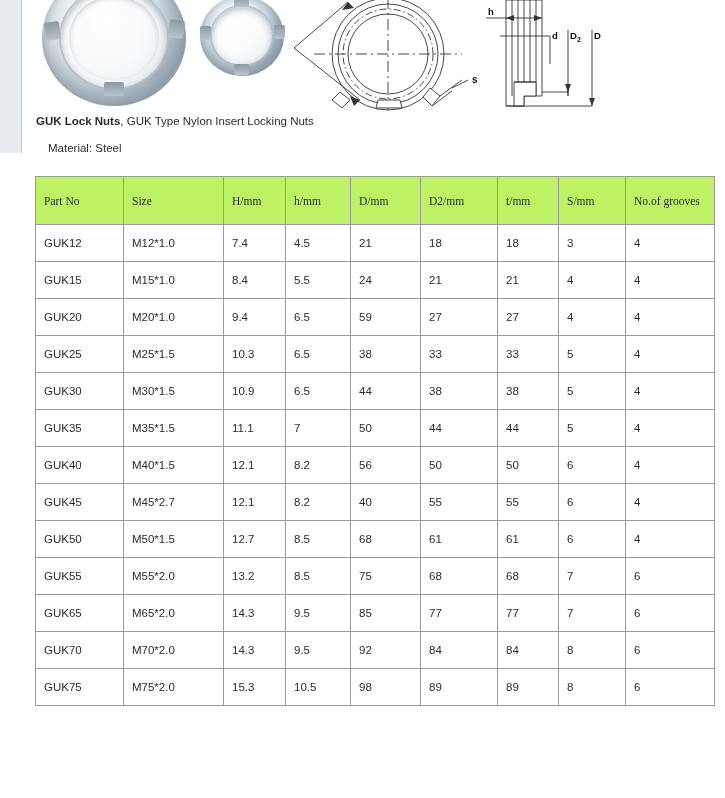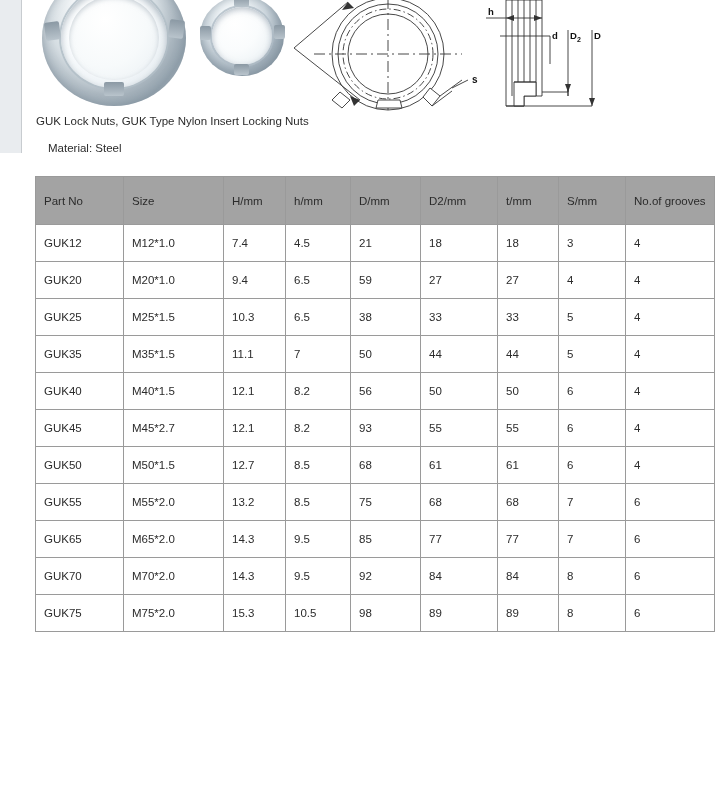--- a/index.html
+++ b/index.html
@@ -125,21 +125,21 @@
   
   .textblock {
     position: absolute;
     left: 36px; top: 114px;
     width: 660px;
     font-size: 11.5px;
     line-height: 15.2px;
     color: #2b2b2b;
   }
   .title-line { margin: 0; }
-  .title-strong { font-weight: normal; }
+  .title-strong { font-weight: bold; }
   .spec-line { margin: 12px; }
 
   
   .spec-table {
     position: absolute;
     left: 35px; top: 176px;
     width: 679px;
     border-collapse: collapse;
     font-size: 11.5px;
     color: #2b2b2b;
@@ -150,25 +150,26 @@
     text-align: left;
     vertical-align: middle;
     padding: 0 0 0 8px;
     font-weight: normal;
     height: 37px;
     box-sizing: border-box;
     overflow: hidden;
     white-space: nowrap;
   }
   .spec-table thead th {
-    background: #a3a3a3;
+    background: #bef264;
     height: 48px;
     vertical-align: middle;
     white-space: normal;
     line-height: 14px;
+    font-family: Liberation Serif, serif;
   }
   .col-part    { width: 88px; }
   .col-size    { width: 100px; }
   .col-h       { width: 62px; }
   .col-hl      { width: 65px; }
   .col-d       { width: 70px; }
   .col-d2      { width: 77px; }
   .col-t       { width: 61px; }
   .col-s       { width: 67px; }
   .col-grooves { width: 89px; }
@@ -302,20 +303,31 @@
         <td>M12*1.0</td>
         <td>7.4</td>
         <td>4.5</td>
         <td>21</td>
         <td>18</td>
         <td>18</td>
         <td>3</td>
         <td>4</td>
       </tr>
       <tr>
+        <td>GUK15</td>
+        <td>M15*1.0</td>
+        <td>8.4</td>
+        <td>5.5</td>
+        <td>24</td>
+        <td>21</td>
+        <td>21</td>
+        <td>4</td>
+        <td>4</td>
+      </tr>
+      <tr>
         <td>GUK20</td>
         <td>M20*1.0</td>
         <td>9.4</td>
         <td>6.5</td>
         <td>59</td>
         <td>27</td>
         <td>27</td>
         <td>4</td>
         <td>4</td>
       </tr>
@@ -324,20 +336,31 @@
         <td>M25*1.5</td>
         <td>10.3</td>
         <td>6.5</td>
         <td>38</td>
         <td>33</td>
         <td>33</td>
         <td>5</td>
         <td>4</td>
       </tr>
       <tr>
+        <td>GUK30</td>
+        <td>M30*1.5</td>
+        <td>10.9</td>
+        <td>6.5</td>
+        <td>44</td>
+        <td>38</td>
+        <td>38</td>
+        <td>5</td>
+        <td>4</td>
+      </tr>
+      <tr>
         <td>GUK35</td>
         <td>M35*1.5</td>
         <td>11.1</td>
         <td>7</td>
         <td>50</td>
         <td>44</td>
         <td>44</td>
         <td>5</td>
         <td>4</td>
       </tr>
@@ -350,21 +373,21 @@
         <td>50</td>
         <td>50</td>
         <td>6</td>
         <td>4</td>
       </tr>
       <tr>
         <td>GUK45</td>
         <td>M45*2.7</td>
         <td>12.1</td>
         <td>8.2</td>
-        <td>93</td>
+        <td>40</td>
         <td>55</td>
         <td>55</td>
         <td>6</td>
         <td>4</td>
       </tr>
       <tr>
         <td>GUK50</td>
         <td>M50*1.5</td>
         <td>12.7</td>
         <td>8.5</td>

